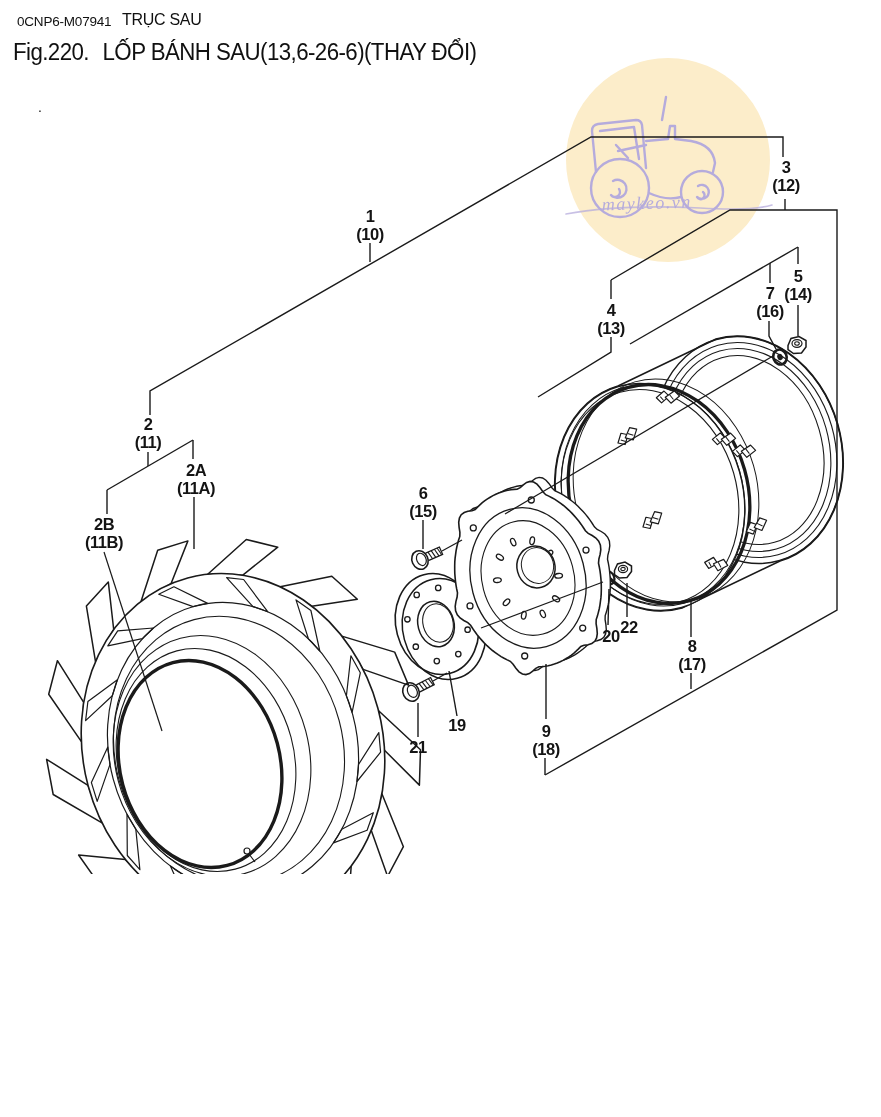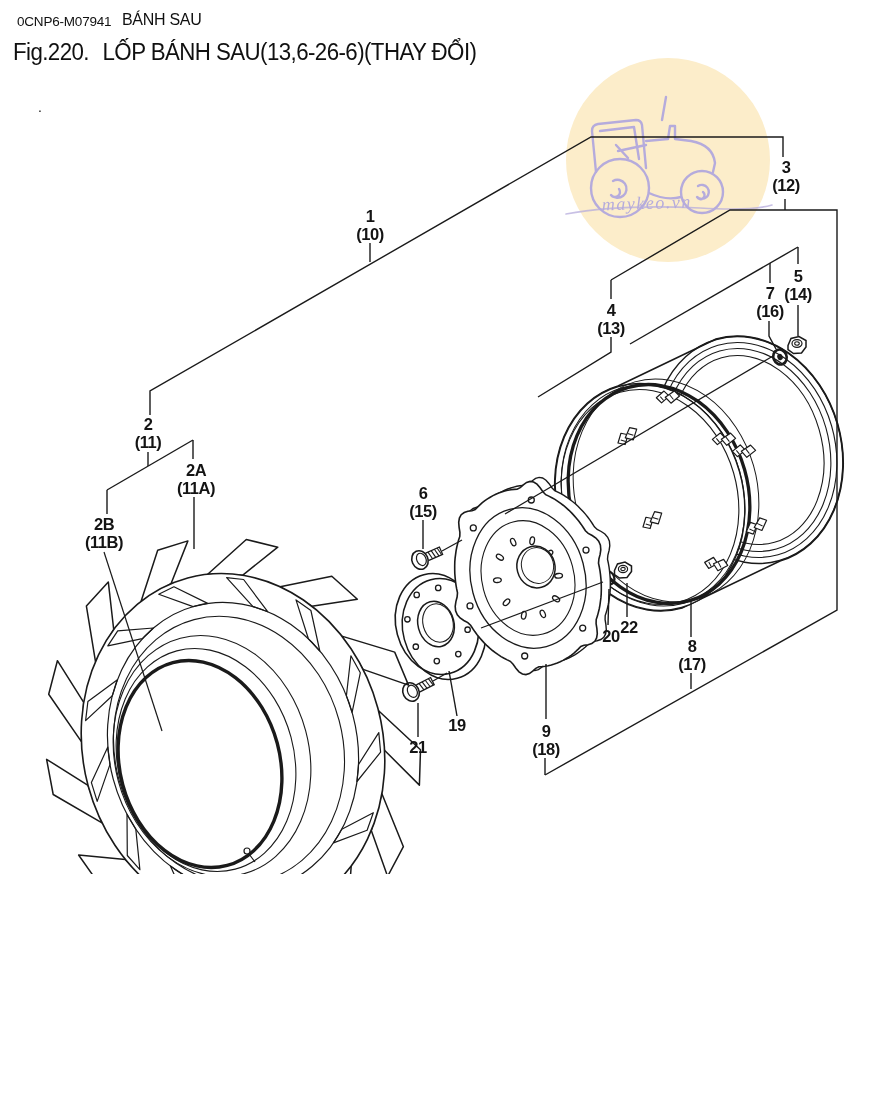--- a/index.html
+++ b/index.html
@@ -16,21 +16,21 @@
           text-anchor:middle;fill:#141414;letter-spacing:-.5px;}
   .wmtext{font-family:"Liberation Serif",serif;font-style:italic;font-size:18px;
           fill:#b5abdc;letter-spacing:1.5px;text-anchor:middle;}
   .ink{stroke:#1a1a1a;fill:none;}
 </style>
 </head>
 <body>
 
 <div id="page">
   <span id="hdr-code">0CNP6-M07941</span>
-  <span id="hdr-section">BÁNH SAU</span>
+  <span id="hdr-section">TRỤC SAU</span>
   <div id="hdr-fig">
     <span>Fig.220.</span><span class="gap"></span><span>LỐP BÁNH SAU(13,6-26-6)(THAY ĐỔI)</span>
   </div>
   <span id="stray-dot">.</span>
 
   <svg id="diagram" width="881" height="1117" viewBox="0 0 881 1117">
 
     <g id="wm">
       <circle cx="668" cy="160" r="102" fill="#fcedca"></circle>
       <g stroke="#b5abdc" stroke-width="2.4" fill="none" stroke-linecap="round" stroke-linejoin="round">

